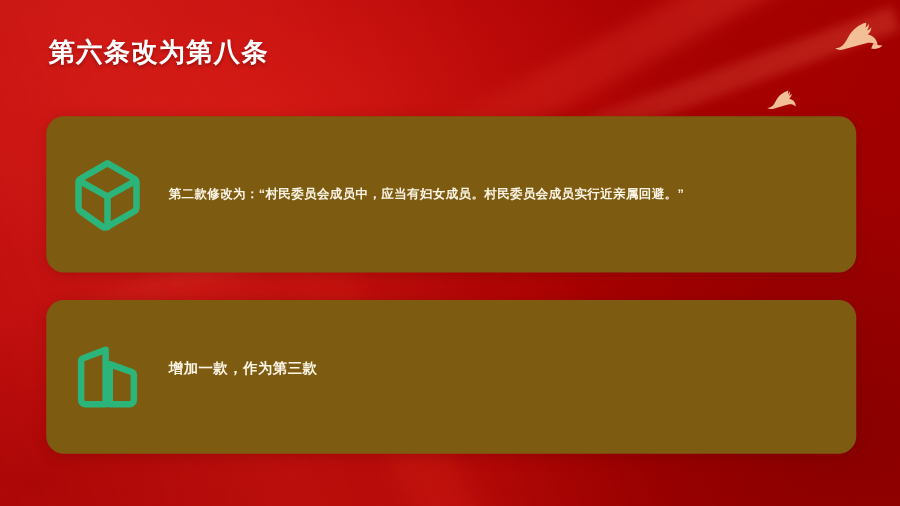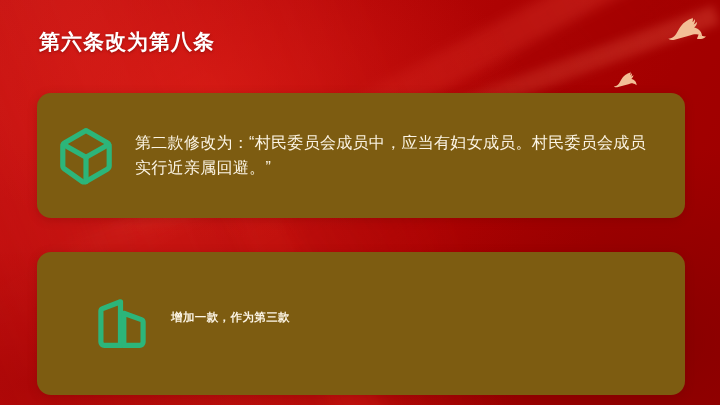--- a/index.html
+++ b/index.html
@@ -116,21 +116,21 @@
     left: 37px;
     width: 648px;
     background: #7d5c11;
     border-radius: 14px;
     box-shadow: 0 2px 10px rgba(90,0,0,0.25);
     box-sizing: border-box;
     display: flex;
     align-items: center;
   }
   #card-1 { top: 93px;  height: 125px; }
-  #card-2 { top: 252px; height: 143px; padding-left: 36px; }
+  #card-2 { top: 240px; height: 123px; }
 
   .card-icon {
     flex: 0 0 auto;
     width: 98px;
     display: flex;
     align-items: center;
     justify-content: center;
   }
   .card-body {
     flex: 1 1 auto;
@@ -138,22 +138,22 @@
     color: #fbf4e4;
   }
   .card-heading {
     font-size: 11.5px;
     font-weight: bold;
     line-height: 1.5;
     margin-bottom: 12px;
     letter-spacing: .4px;
   }
   .card-text {
-    font-size: 16px;
-    font-weight: normal;
+    font-size: 10px;
+    font-weight: bold;
     line-height: 1.55;
     letter-spacing: .3px;
   }
   .card-text.single { margin: 0; }
 </style>
 </head>
 <body>
 
 <div id="slide">
 

